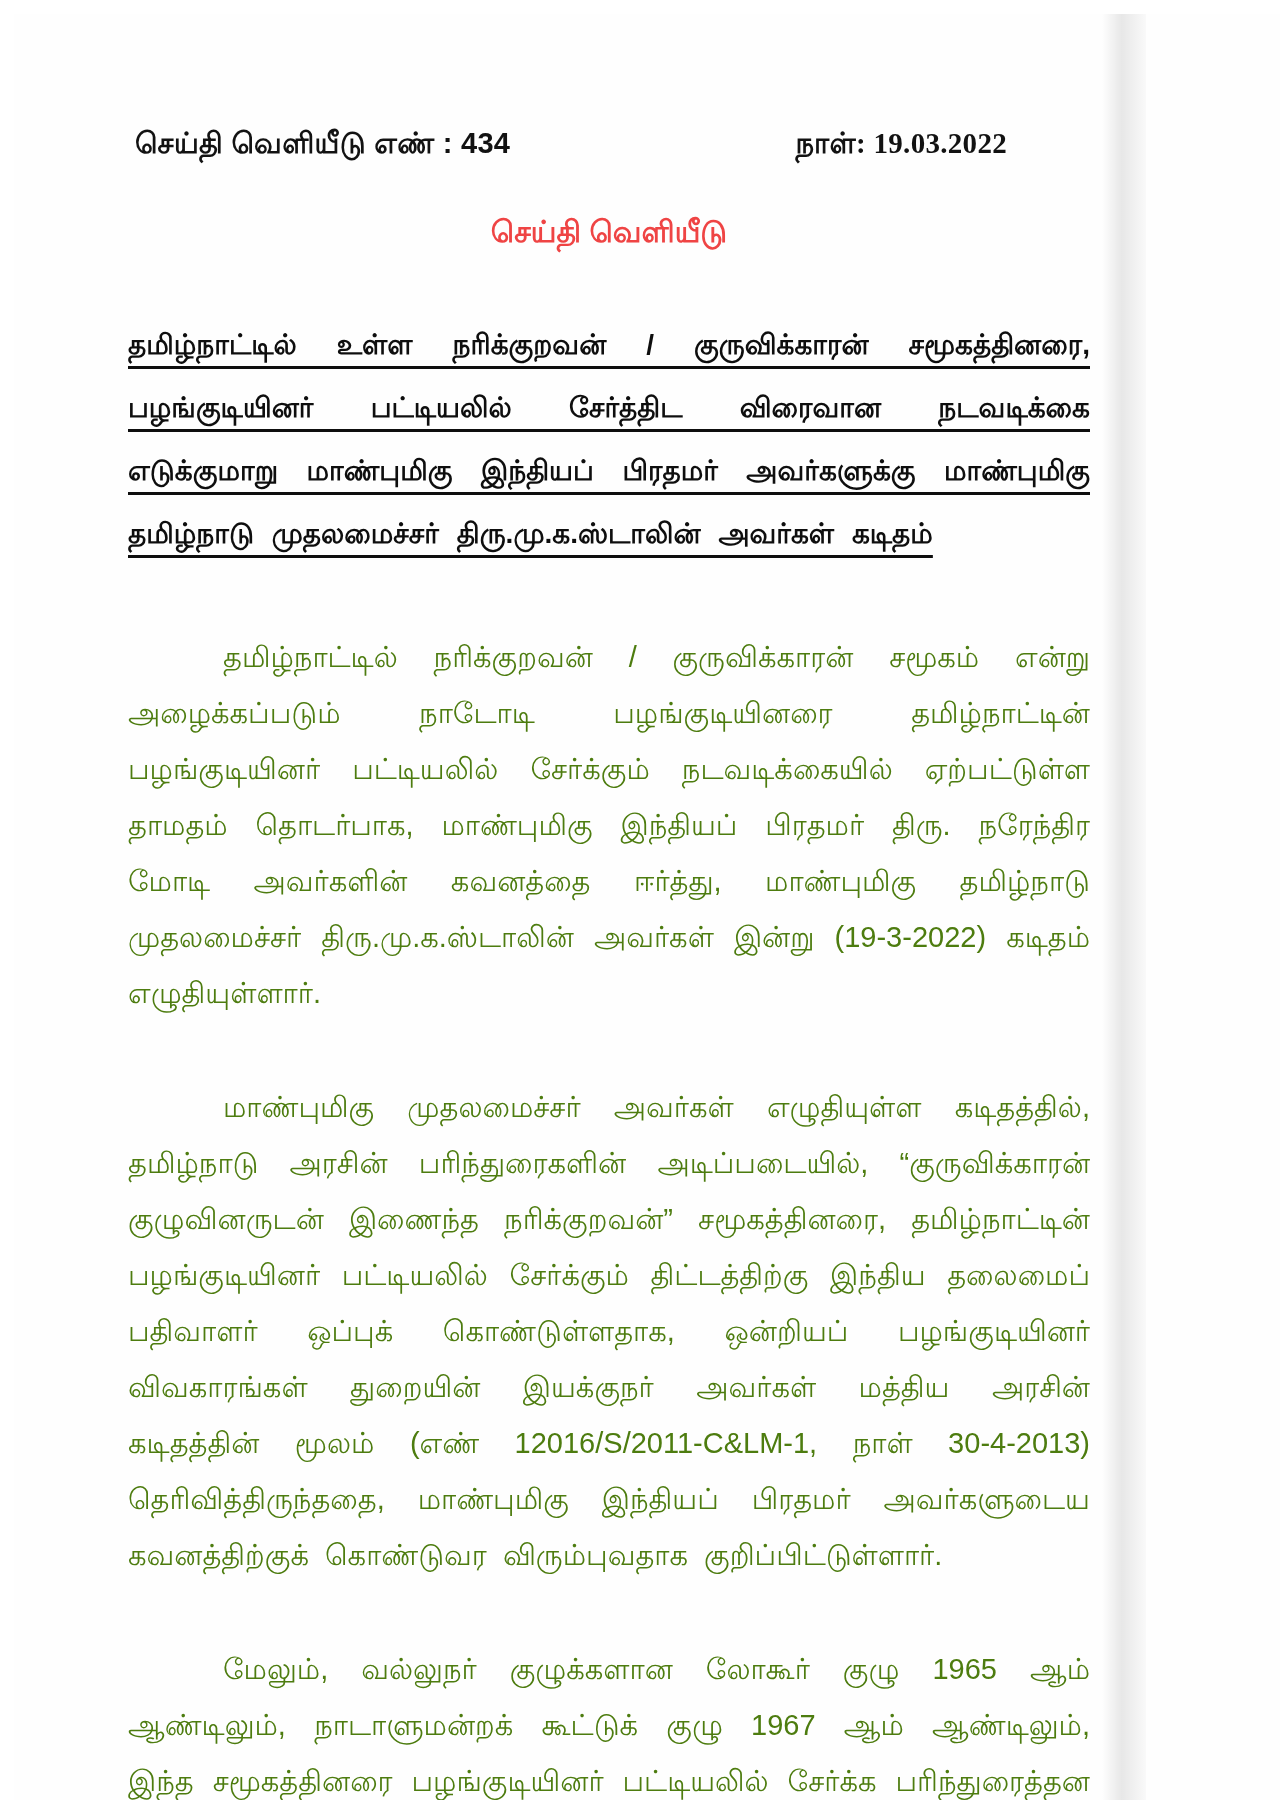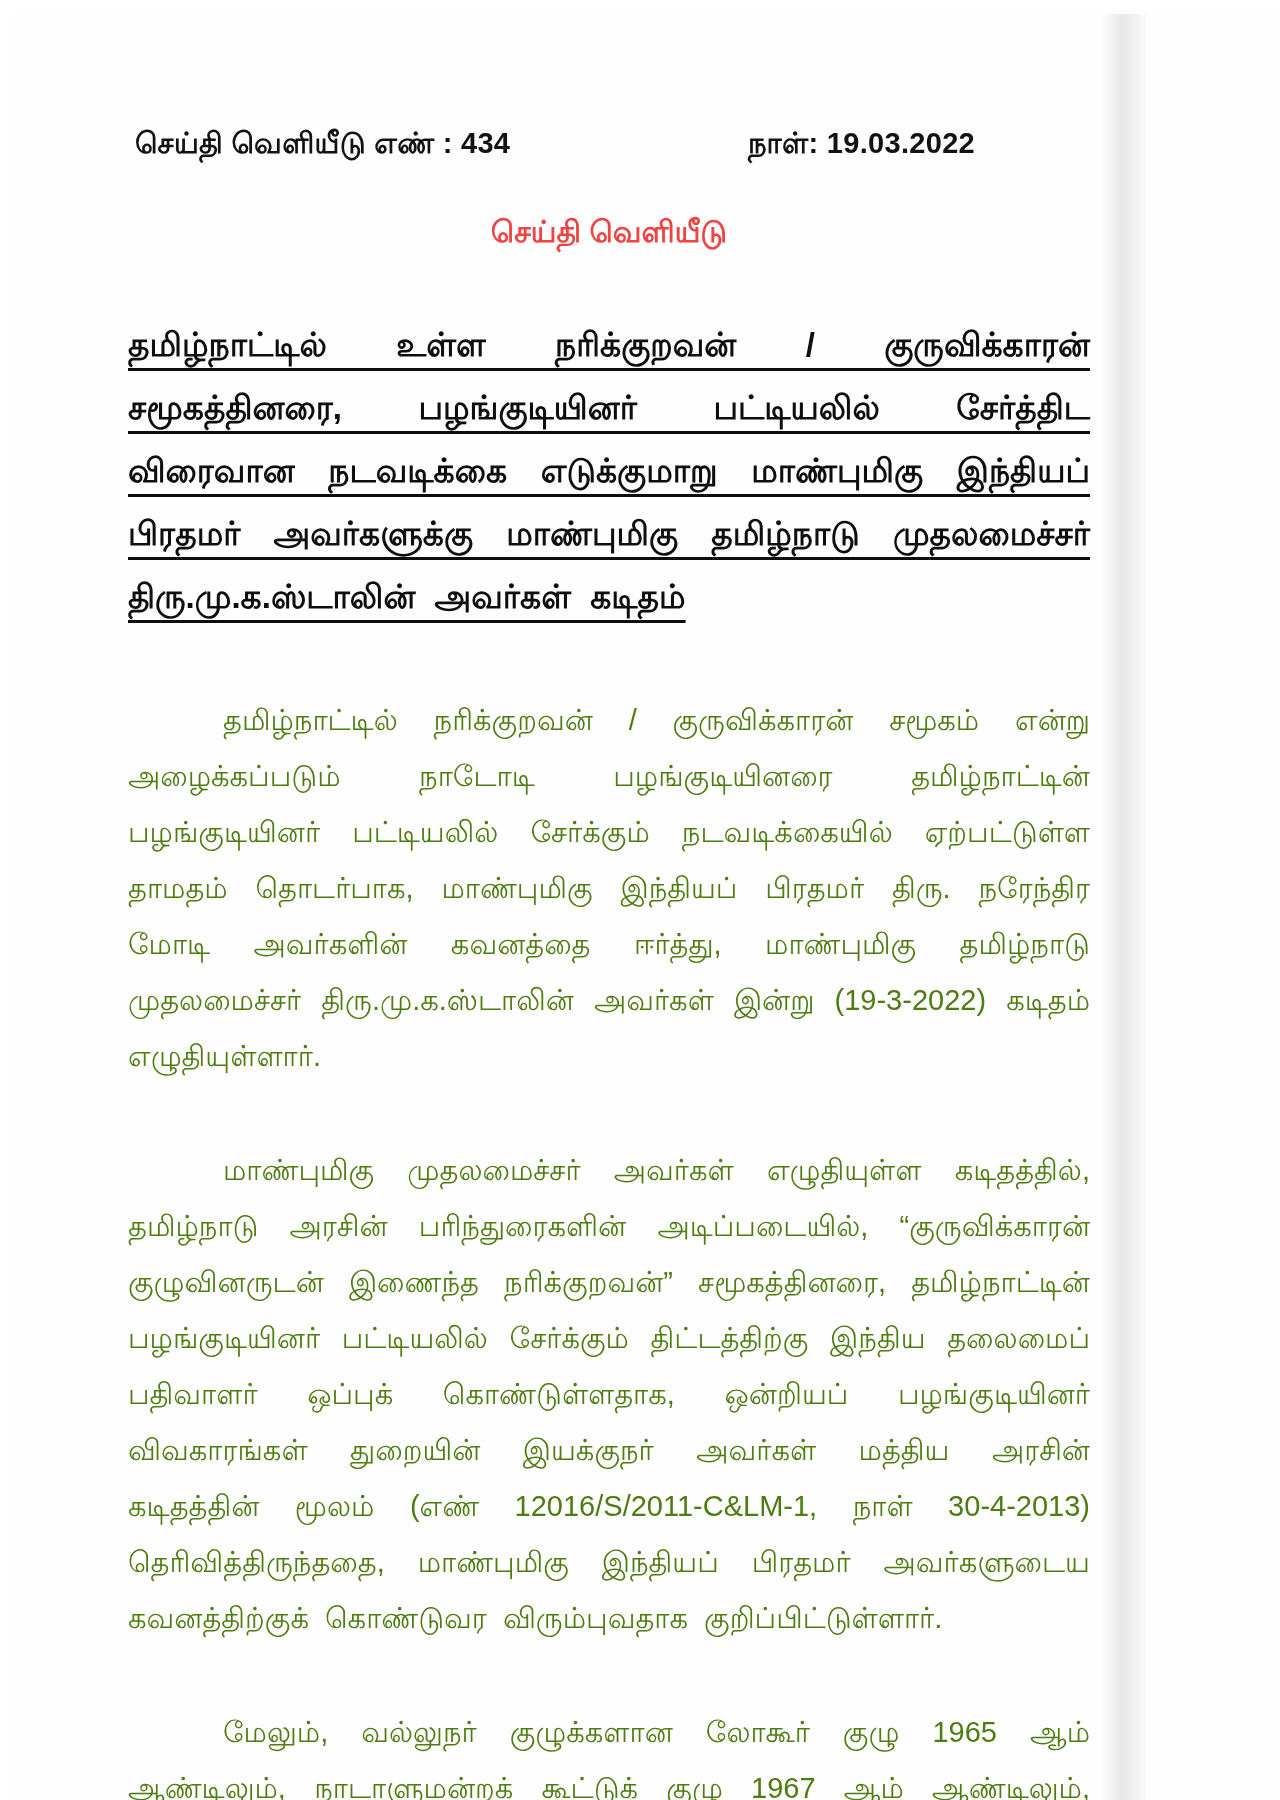--- a/index.html
+++ b/index.html
@@ -51,35 +51,36 @@
     margin-top: 92px;
     display: flex;
     justify-content: space-between;
     align-items: baseline;
     font-weight: bold;
     font-size: 29px;
     letter-spacing: 0.3px;
     color: #121212;
   }
   .header-row .date {
-    margin-right: 108px;
+    margin-right: 76px;
+    font-family: Liberation Serif, serif;
   }
 
   .subtitle {
     margin-top: 30px;
     text-align: center;
     font-weight: bold;
     font-size: 30px;
     color: #ef4444;
   }
 
   .doc-title {
     margin-top: 46px;
     font-weight: bold;
-    font-size: 33px;
+    font-size: 28px;
     line-height: 63px;
     color: #0e0e0e;
     text-align: justify;
     text-decoration: underline;
     text-decoration-thickness: 3px;
     text-underline-offset: 12px;
     word-spacing: 10px;
   }
 
   .body-para {

